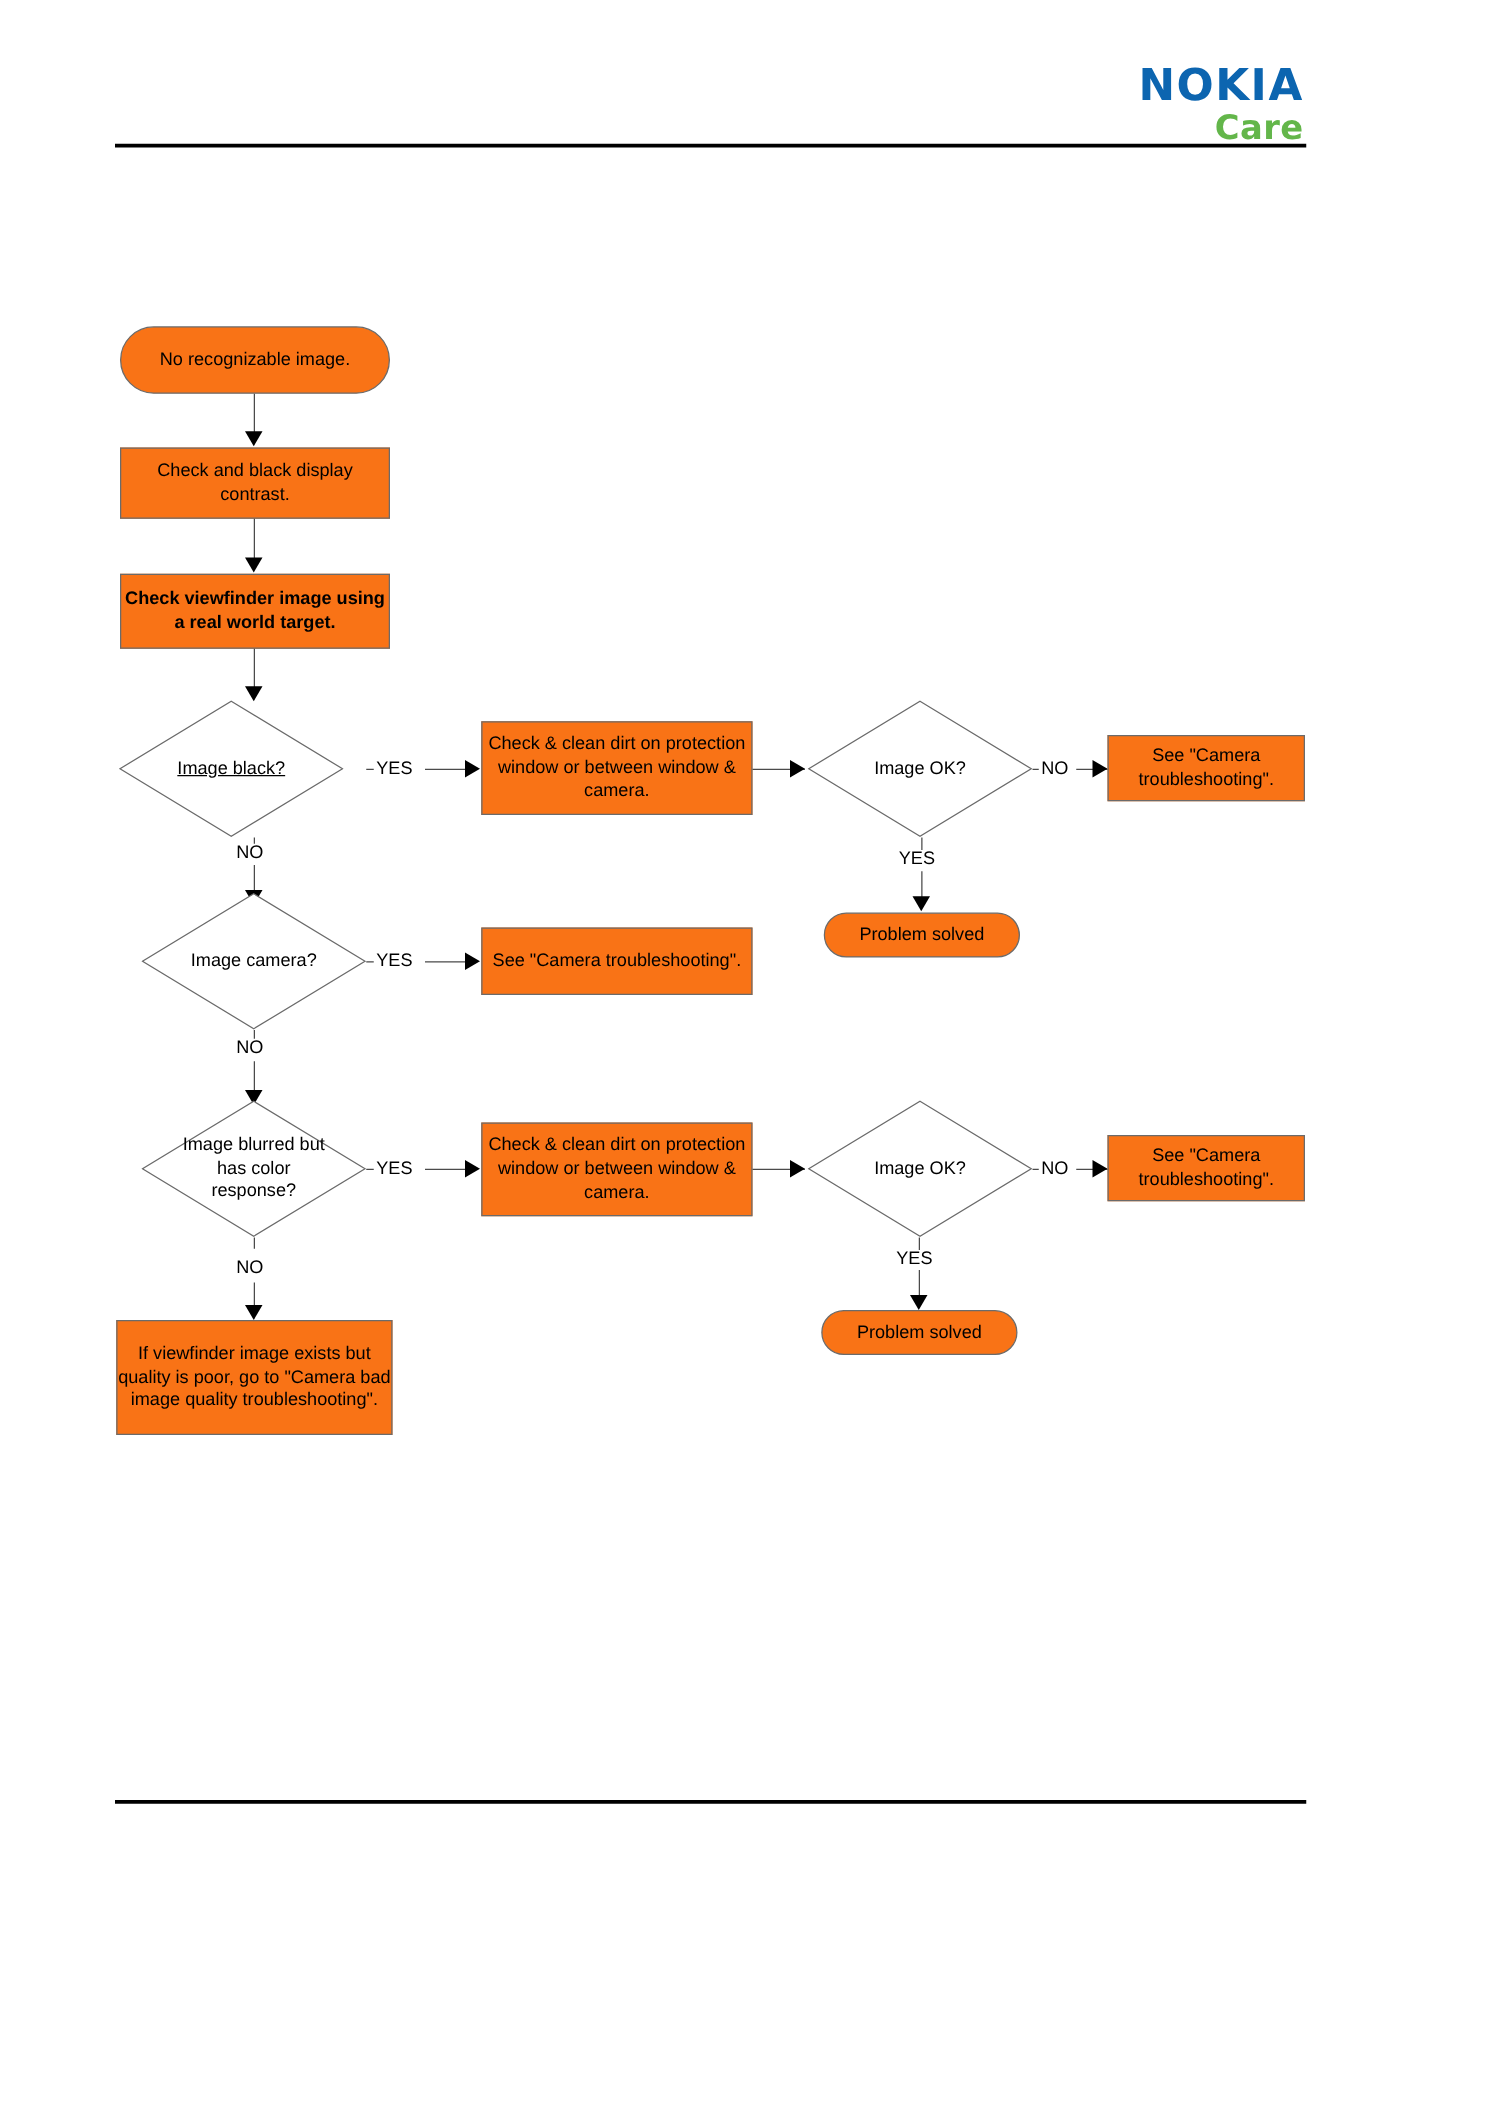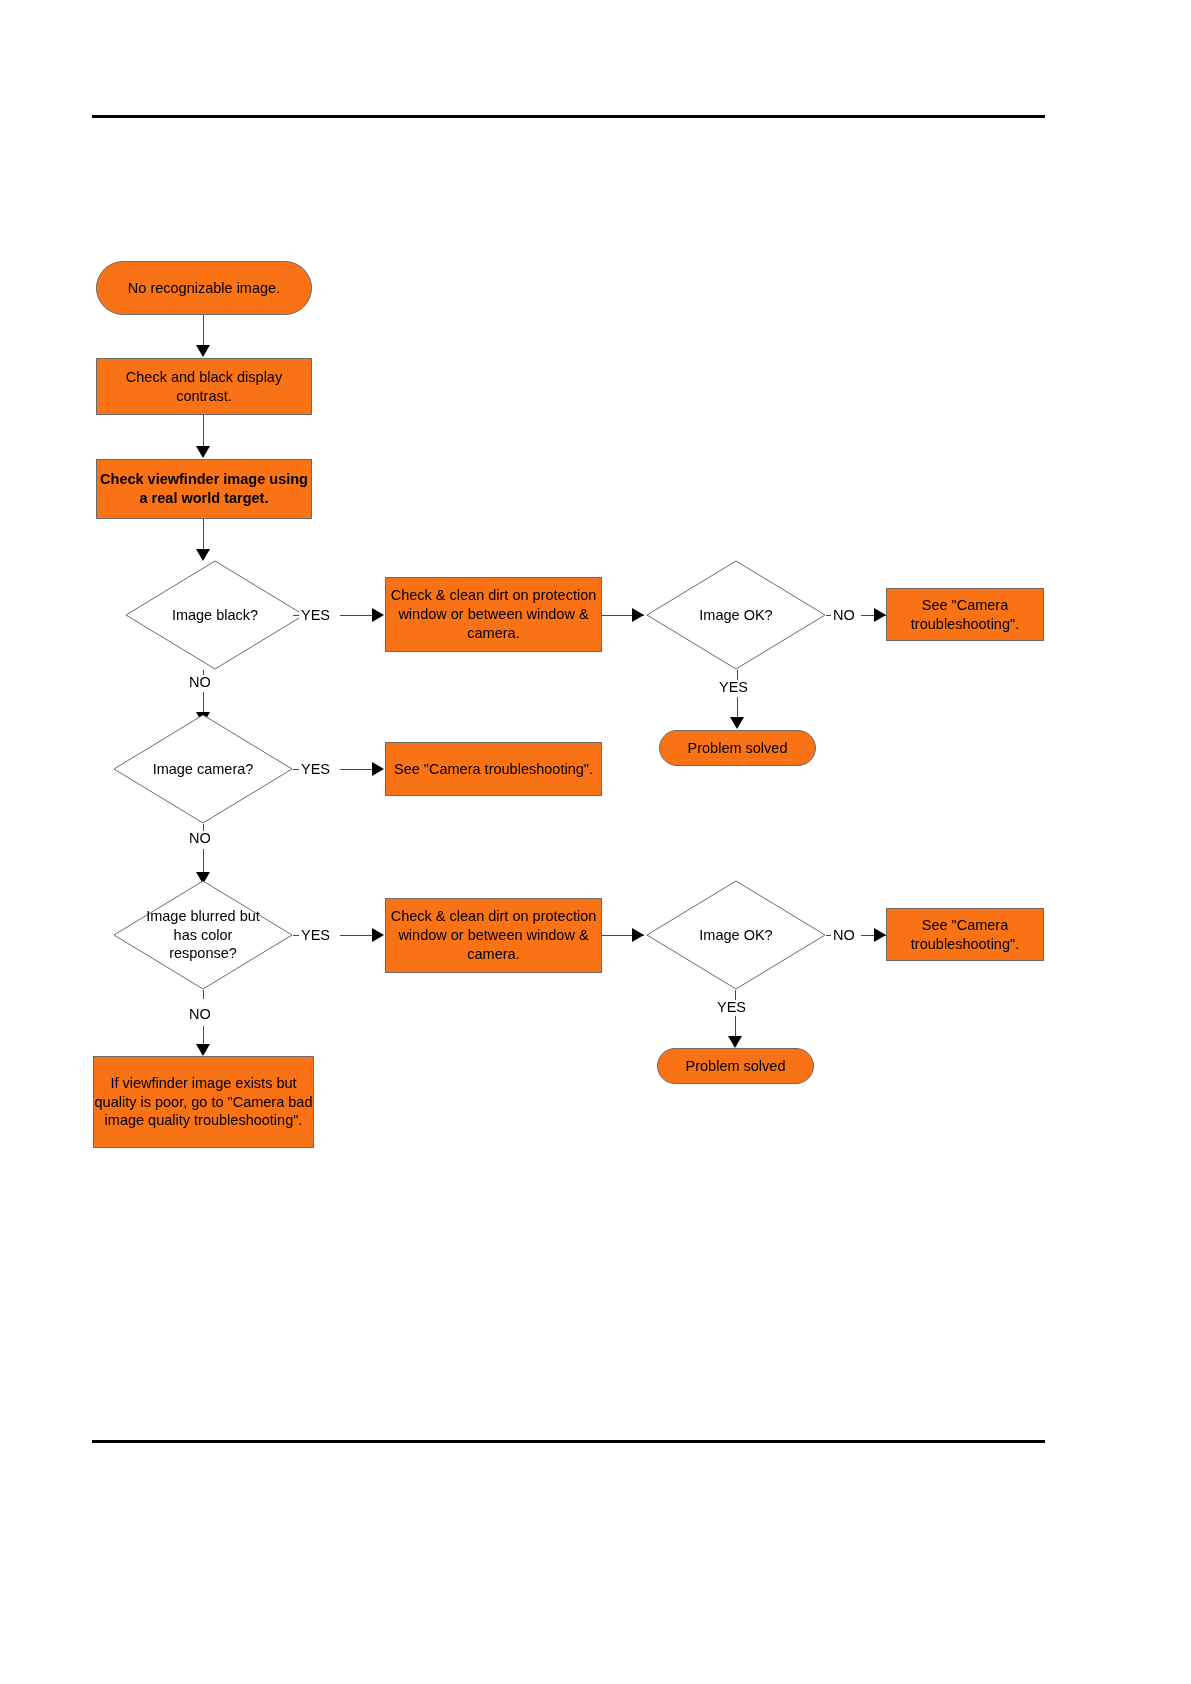--- a/index.html
+++ b/index.html
@@ -123,40 +123,44 @@
     padding: 0 2px;
     white-space: nowrap;
     line-height: 1;
   }
 </style>
 </head>
 <body>
 
 <div id="page">
 
+  <div class="logo-block">
+    <span class="logo-nokia" style="color:#0c65b0;">NOKIA</span>
+    <span class="logo-care" style="color:#63b64a;">Care</span>
+  </div>
   <div class="rule rule-top"></div>
 
   <div>
 
     <div class="node terminator" style="left:96px; top:261px; width:216px; height:54px;">No recognizable image.</div>
 
     <div class="vline" style="left:203px; top:315px; height:33px;"></div>
     <div class="arrow-down" style="left:196px; top:345px;"></div>
 
     <div class="node rect" style="left:96px; top:358px; width:216px; height:57px;">Check and black display contrast.</div>
 
     <div class="vline" style="left:203px; top:415px; height:33px;"></div>
     <div class="arrow-down" style="left:196px; top:446px;"></div>
 
     <div class="node rect" style="left:96px; top:459px; width:216px; height:60px;font-weight:bold;">Check viewfinder image using a real world target.</div>
 
     <div class="vline" style="left:203px; top:519px; height:33px;"></div>
     <div class="arrow-down" style="left:196px; top:549px;"></div>
 
-    <div class="diamond" style="left:125px; top:560px; width:180px; height:110px;">
+    <div class="diamond" style="left:95px; top:560px; width:180px; height:110px;text-decoration:underline;">
       <svg viewBox="0 0 180 110" preserveAspectRatio="none">
         <polygon points="90,1 179,55 90,109 1,55" fill="#ffffff" stroke="#6b6b6b" stroke-width="1"></polygon>
       </svg>
       <span class="dlabel">Image black?</span>
     </div>
 
     <div class="hline" style="left:293px; top:615px; width:8px;"></div>
     <span class="edge-label" style="left:299px; top:608px;">YES</span>
     <div class="hline" style="left:340px; top:615px; width:38px;"></div>
     <div class="arrow-right" style="left:372px; top:608px;"></div>

